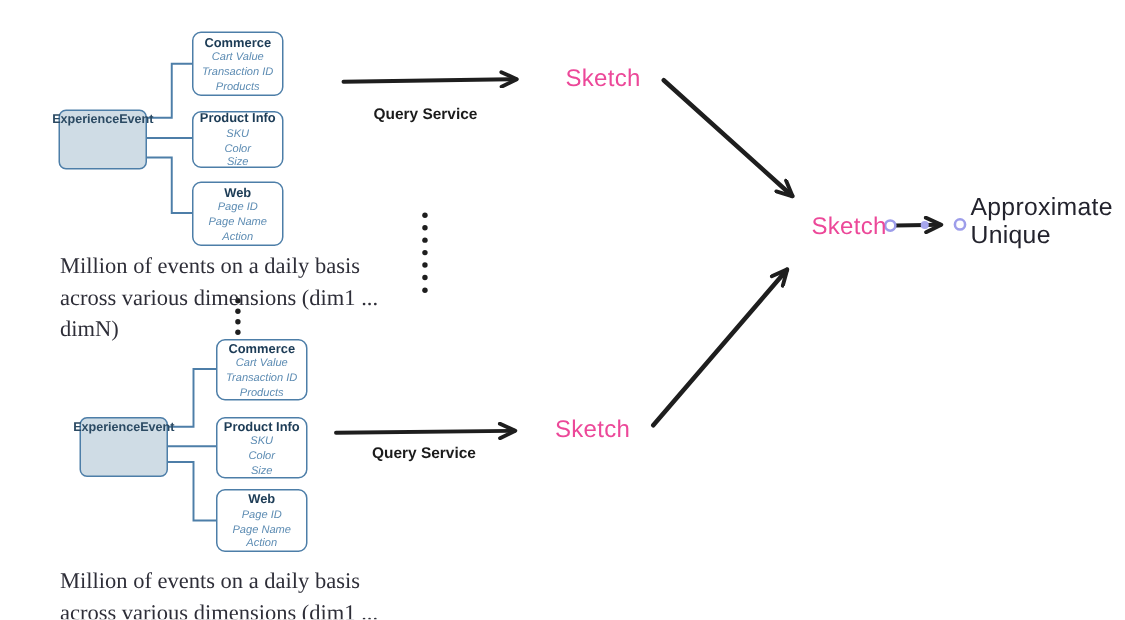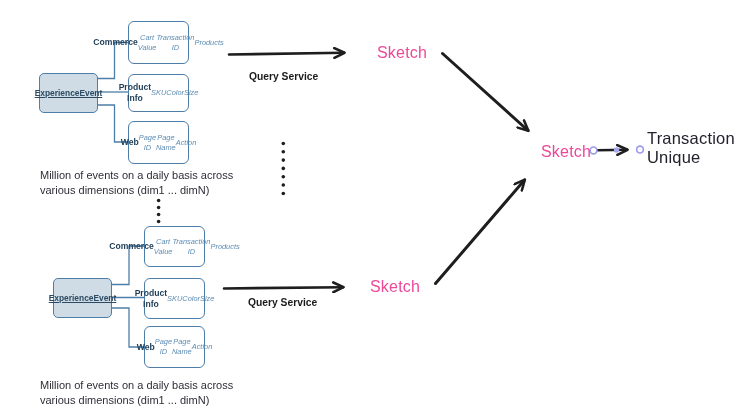--- a/index.html
+++ b/index.html
@@ -4,31 +4,31 @@
 <style>
   html,body{margin:0;padding:0;background:#ffffff;}
   #canvas{
     position:relative;width:750px;height:413px;background:#ffffff;overflow:hidden;
     font-family:"Liberation Sans",sans-serif;
   }
   #overlay{position:absolute;left:0;top:0;width:750px;height:413px;z-index:1;}
   .abs{position:absolute;z-index:2;}
   .event-box{
     background:#cfdce5;border:1.4px solid #4d7ea8;border-radius:5px;
-    display:flex;align-items:center;justify-content:center;text-align:center;
-    font-weight:bold;font-size:8.4px;color:#2b4a63;box-sizing:border-box;text-decoration:underline;
+    display:flex;align-items:flex-start;justify-content:center;text-align:center;
+    font-weight:bold;font-size:8.4px;color:#2b4a63;box-sizing:border-box;
   }
   .schema-box{
     background:#ffffff;border:1.3px solid #4d7ea8;border-radius:6px;
-    display:flex;flex-direction:row;align-items:center;justify-content:center;
+    display:flex;flex-direction:column;align-items:center;justify-content:center;
     text-align:center;box-sizing:border-box;padding:2px 1px;
   }
   .schema-title{font-weight:bold;font-size:8.6px;color:#1d3c56;line-height:1.25;}
   .schema-item{font-size:7.4px;color:#5d8cb3;line-height:1.3;font-style:italic;}
-  .caption{font-size:11px;color:#2e2e38;line-height:1.4;}
+  .caption{font-size:15px;color:#2e2e38;line-height:1.4;font-family:Liberation Serif, serif;}
   .query-label{font-weight:bold;font-size:10.3px;color:#1b1b1b;}
   .sketch-label{font-size:16px;color:#ec4899;letter-spacing:0.2px;}
   .output-label{font-size:16.5px;color:#23232d;line-height:1.15;letter-spacing:0.2px;}
 </style>
 </head>
 <body>
 
 <div id="canvas">
 
   <svg id="overlay" viewBox="0 0 750 413" xmlns="http://www.w3.org/2000/svg">
@@ -137,15 +137,15 @@
   </div>
 
   <div class="abs caption" style="left:40px;top:378px;width:215px;">Million of events on a daily basis across various dimensions (dim1 ... dimN)</div>
 
   <div class="abs query-label" style="left:248px;top:297px;">Query Service</div>
 
   <div class="abs sketch-label" style="left:370px;top:278px;">Sketch</div>
 
   <div class="abs sketch-label" style="left:541px;top:143px;">Sketch</div>
 
-  <div class="abs output-label" style="left:647px;top:129px;width:95px;">Transaction Unique</div>
+  <div class="abs output-label" style="left:647px;top:129px;width:95px;">Approximate Unique</div>
 
 </div>
 
 </body></html>

